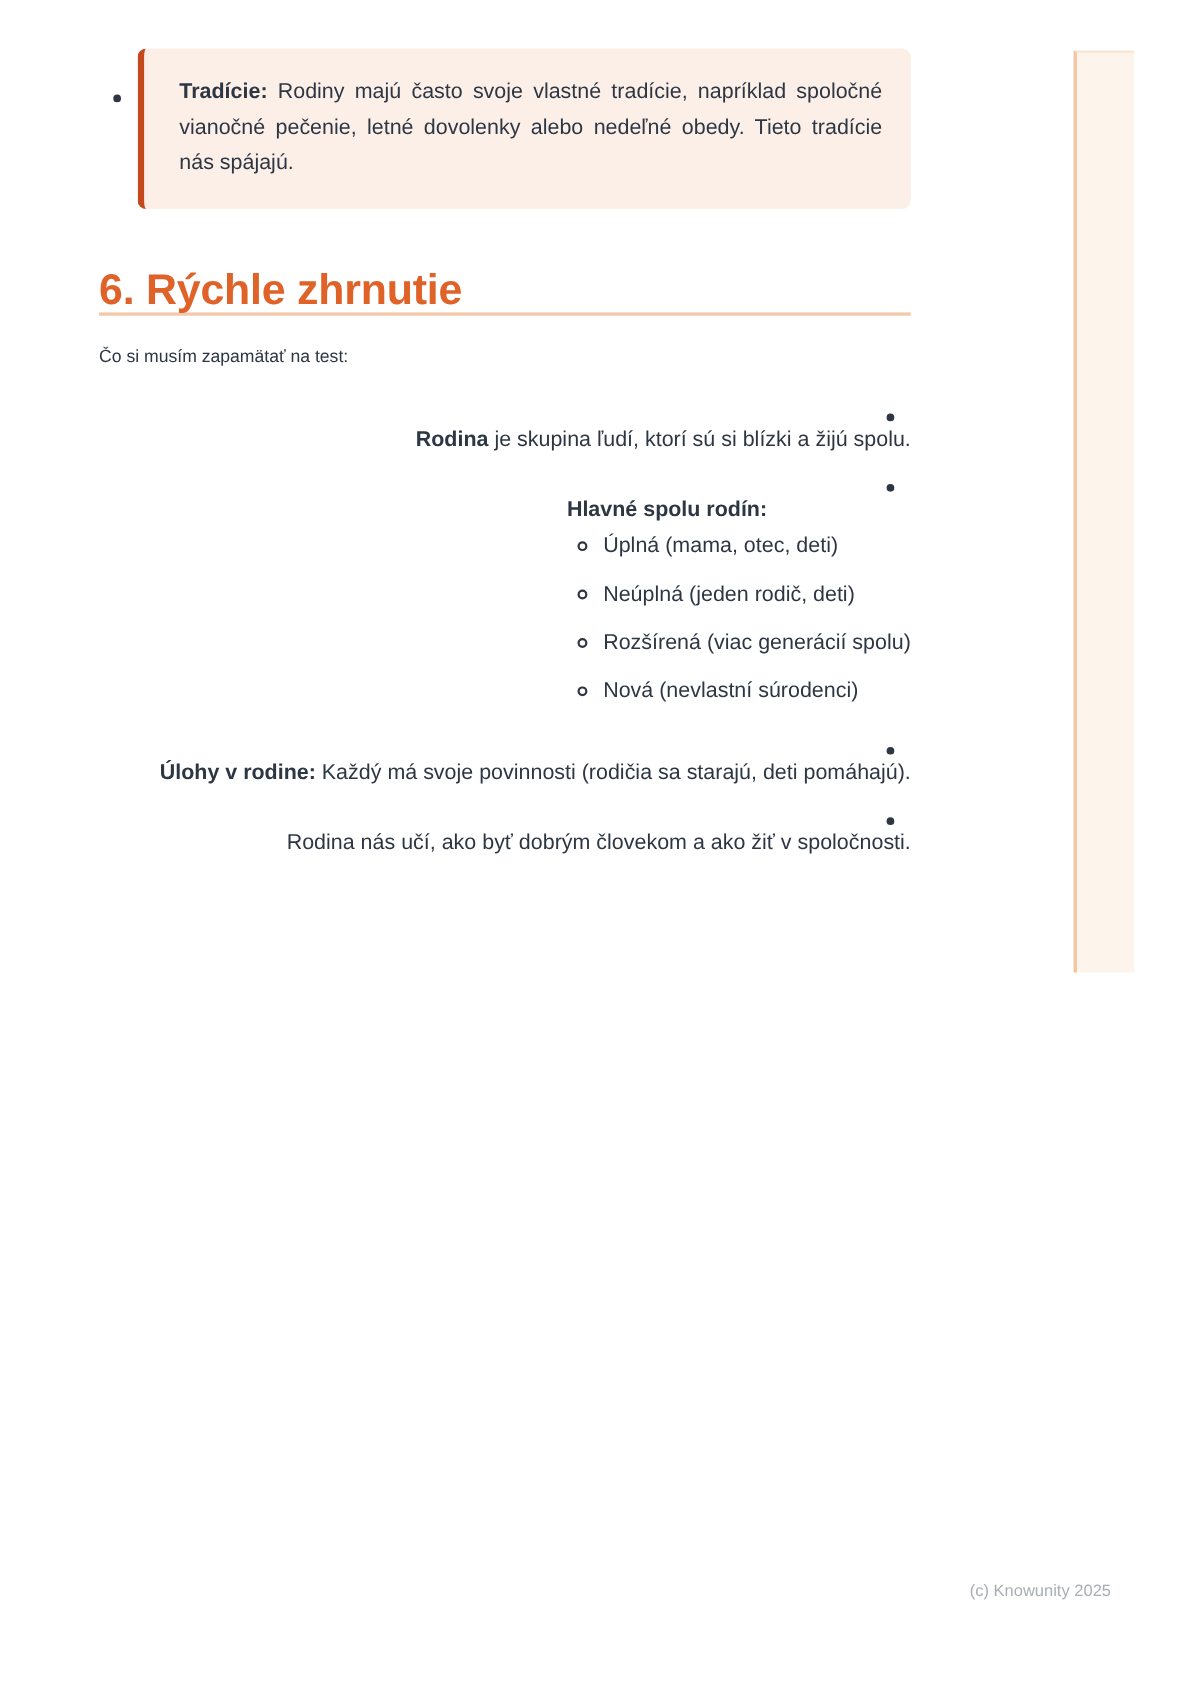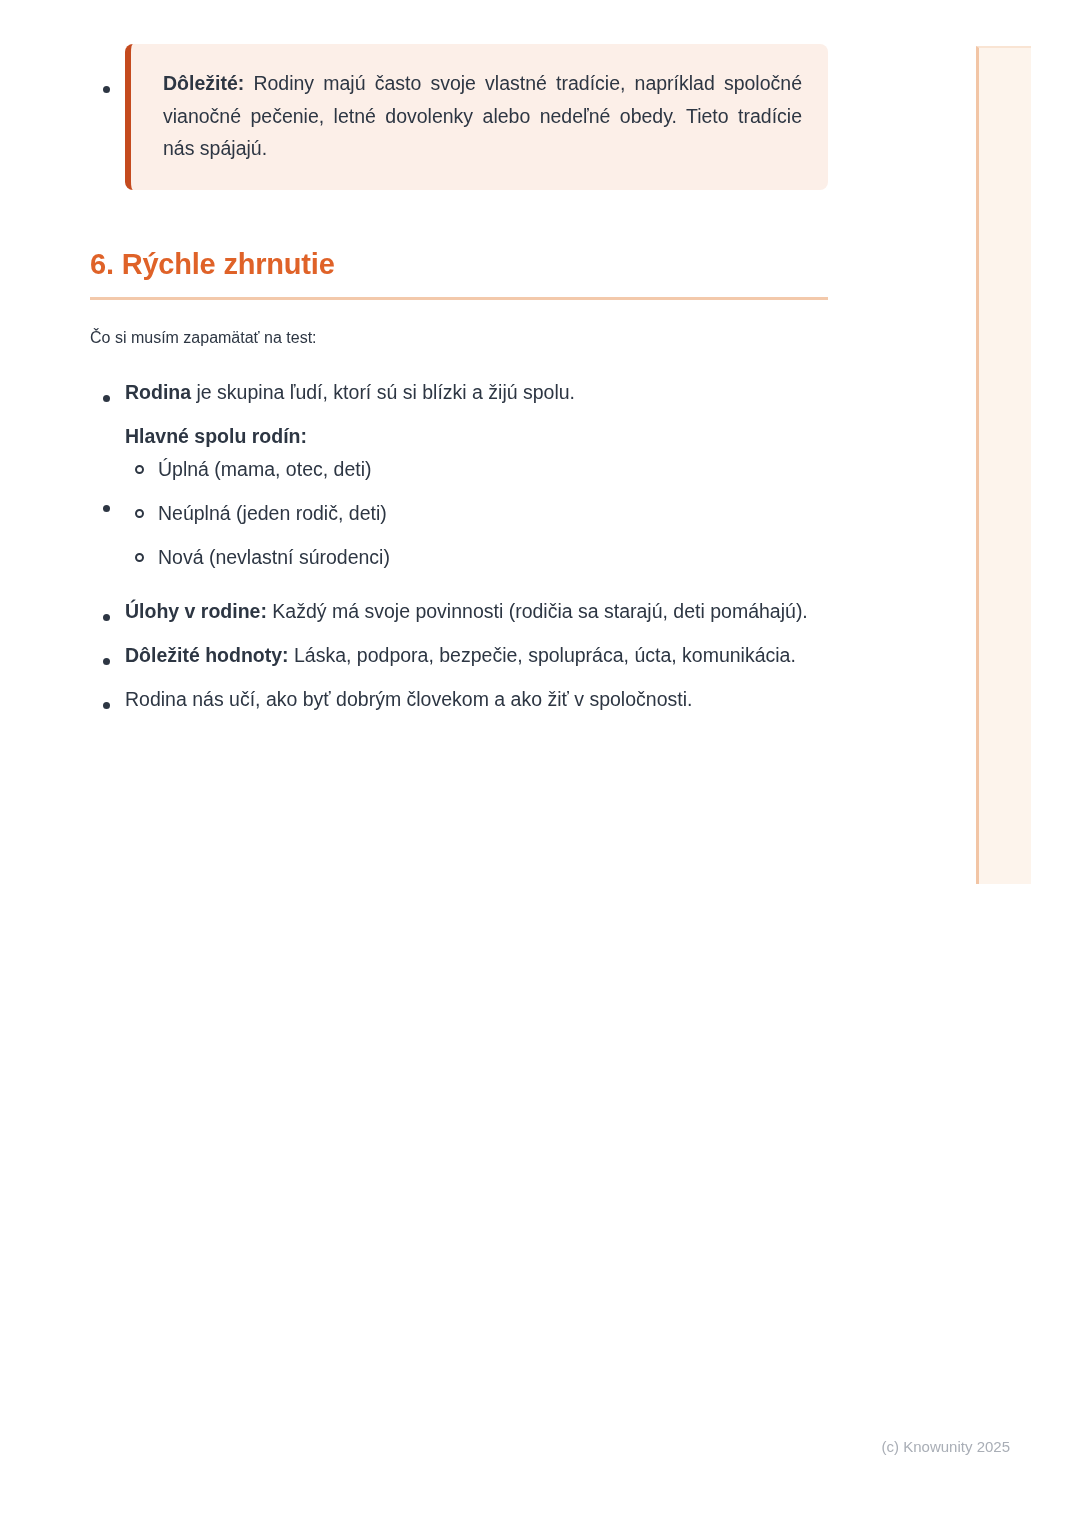--- a/index.html
+++ b/index.html
@@ -40,34 +40,33 @@
     border-left:6px solid var(--accent-dark);
     border-radius:8px;
     padding:23px 26px 25px 32px;
     font-size:19.5px;line-height:32.5px;
     text-align:justify;
   }
   .lead{font-weight:bold;}
   
   .section-title{
     margin-top:54px;
-    font-size:29px;line-height:40px;font-weight:bold;
+    font-size:39px;line-height:40px;font-weight:bold;
     color:var(--accent);
     letter-spacing:-0.2px;
-    padding-bottom:13px;
     border-bottom:3px solid var(--rule);
   }
   
   .intro{
     margin-top:24px;
     font-size:16px;line-height:27px;
   }
   
   ul.summary{list-style:none;margin-top:25px;}
-  ul.summary > li{display:flex;align-items:center;}
+  ul.summary > li{display:flex;align-items:flex-end;flex-direction:column;}
   ul.summary > li + li{margin-top:11px;}
   .li-body{
     flex:1 1 auto;
     font-size:19.5px;line-height:33px;
   }
   ul.sub{list-style:none;margin-bottom:10px;}
   ul.sub > li{display:flex;align-items:flex-start;}
   ul.sub > li + li{margin-top:11px;}
   .circle{
     flex:0 0 auto;
@@ -97,21 +96,21 @@
 </head>
 <body>
 
 <div class="page">
 
   <div class="content">
 
     <div class="callout-row">
       <span class="dot first-line"></span>
       <div class="callout">
-        <span class="lead">Dôležité:</span><span> Rodiny majú často svoje vlastné tradície, napríklad spoločné vianočné pečenie, letné dovolenky alebo nedeľné obedy. Tieto tradície nás spájajú.</span>
+        <span class="lead">Tradície:</span><span> Rodiny majú často svoje vlastné tradície, napríklad spoločné vianočné pečenie, letné dovolenky alebo nedeľné obedy. Tieto tradície nás spájajú.</span>
       </div>
     </div>
 
     <h1 class="section-title">6. Rýchle zhrnutie</h1>
 
     <p class="intro">Čo si musím zapamätať na test:</p>
 
     <ul class="summary">
       <li>
         <span class="dot list"></span>
@@ -133,46 +132,45 @@
         </div>
       </li>
 
       <li>
         <span class="circle"></span>
         <div class="li-body">
           <span>Neúplná (jeden rodič, deti)</span>
         </div>
       </li>
 
+      <li>
+        <span class="circle"></span>
+        <div class="li-body">
+          <span>Rozšírená (viac generácií spolu)</span>
+        </div>
+      </li>
 
       <li>
         <span class="circle"></span>
         <div class="li-body">
           <span>Nová (nevlastní súrodenci)</span>
         </div>
       </li>
     </ul>
         </div>
       </li>
 
       <li>
         <span class="dot list"></span>
         <div class="li-body">
           <span class="lead">Úlohy v rodine:</span><span> Každý má svoje povinnosti (rodičia sa starajú, deti pomáhajú).</span>
           
         </div>
       </li>
 
-      <li>
-        <span class="dot list"></span>
-        <div class="li-body">
-          <span class="lead">Dôležité hodnoty:</span><span> Láska, podpora, bezpečie, spolupráca, úcta, komunikácia.</span>
-          
-        </div>
-      </li>
 
       <li>
         <span class="dot list"></span>
         <div class="li-body">
           <span>Rodina nás učí, ako byť dobrým človekom a ako žiť v spoločnosti.</span>
           
         </div>
       </li>
     </ul>
 

